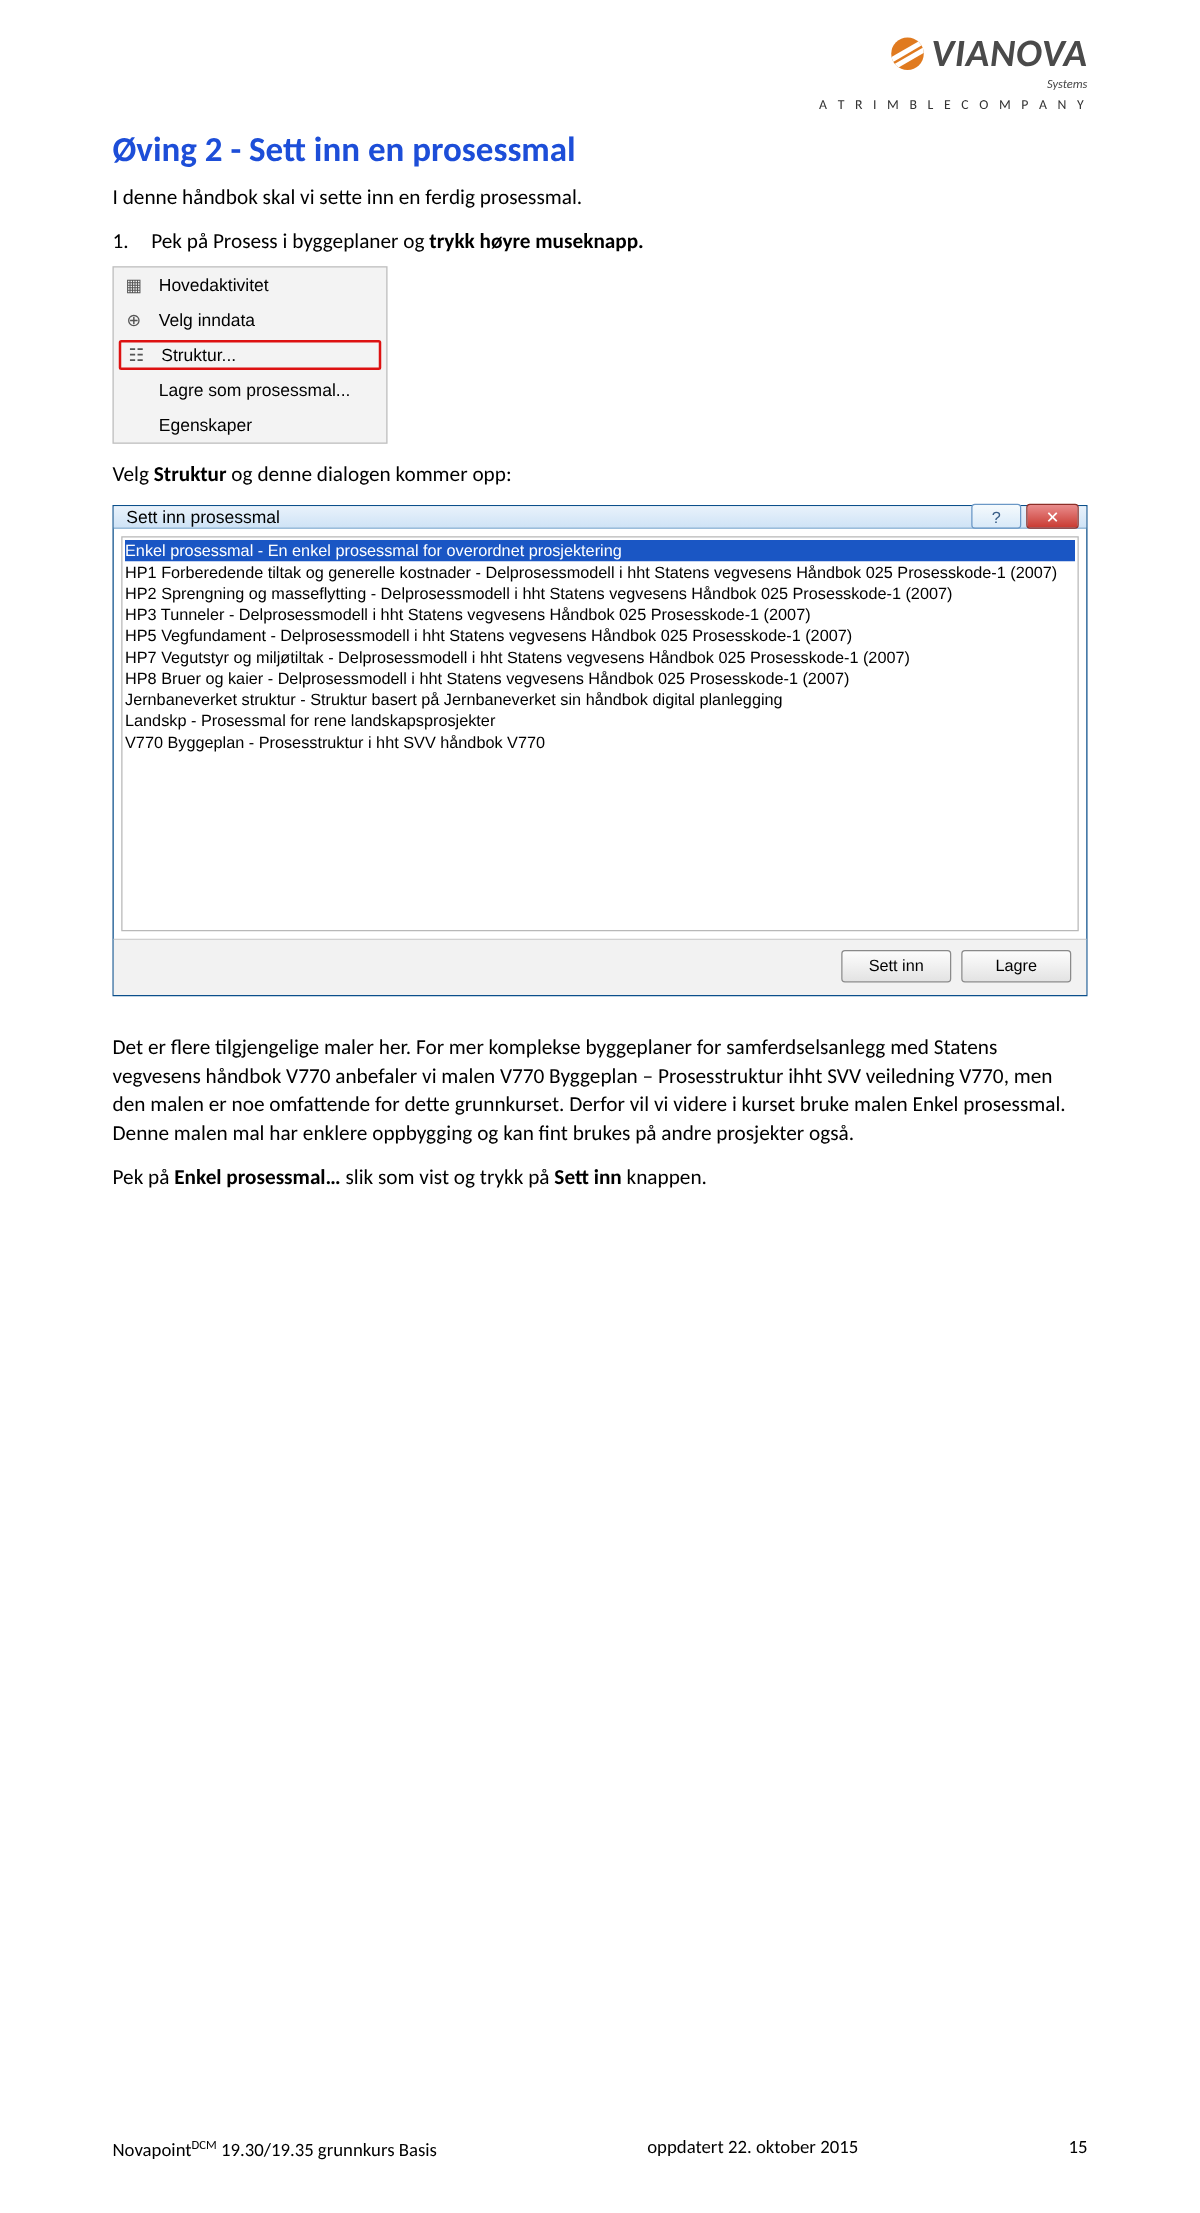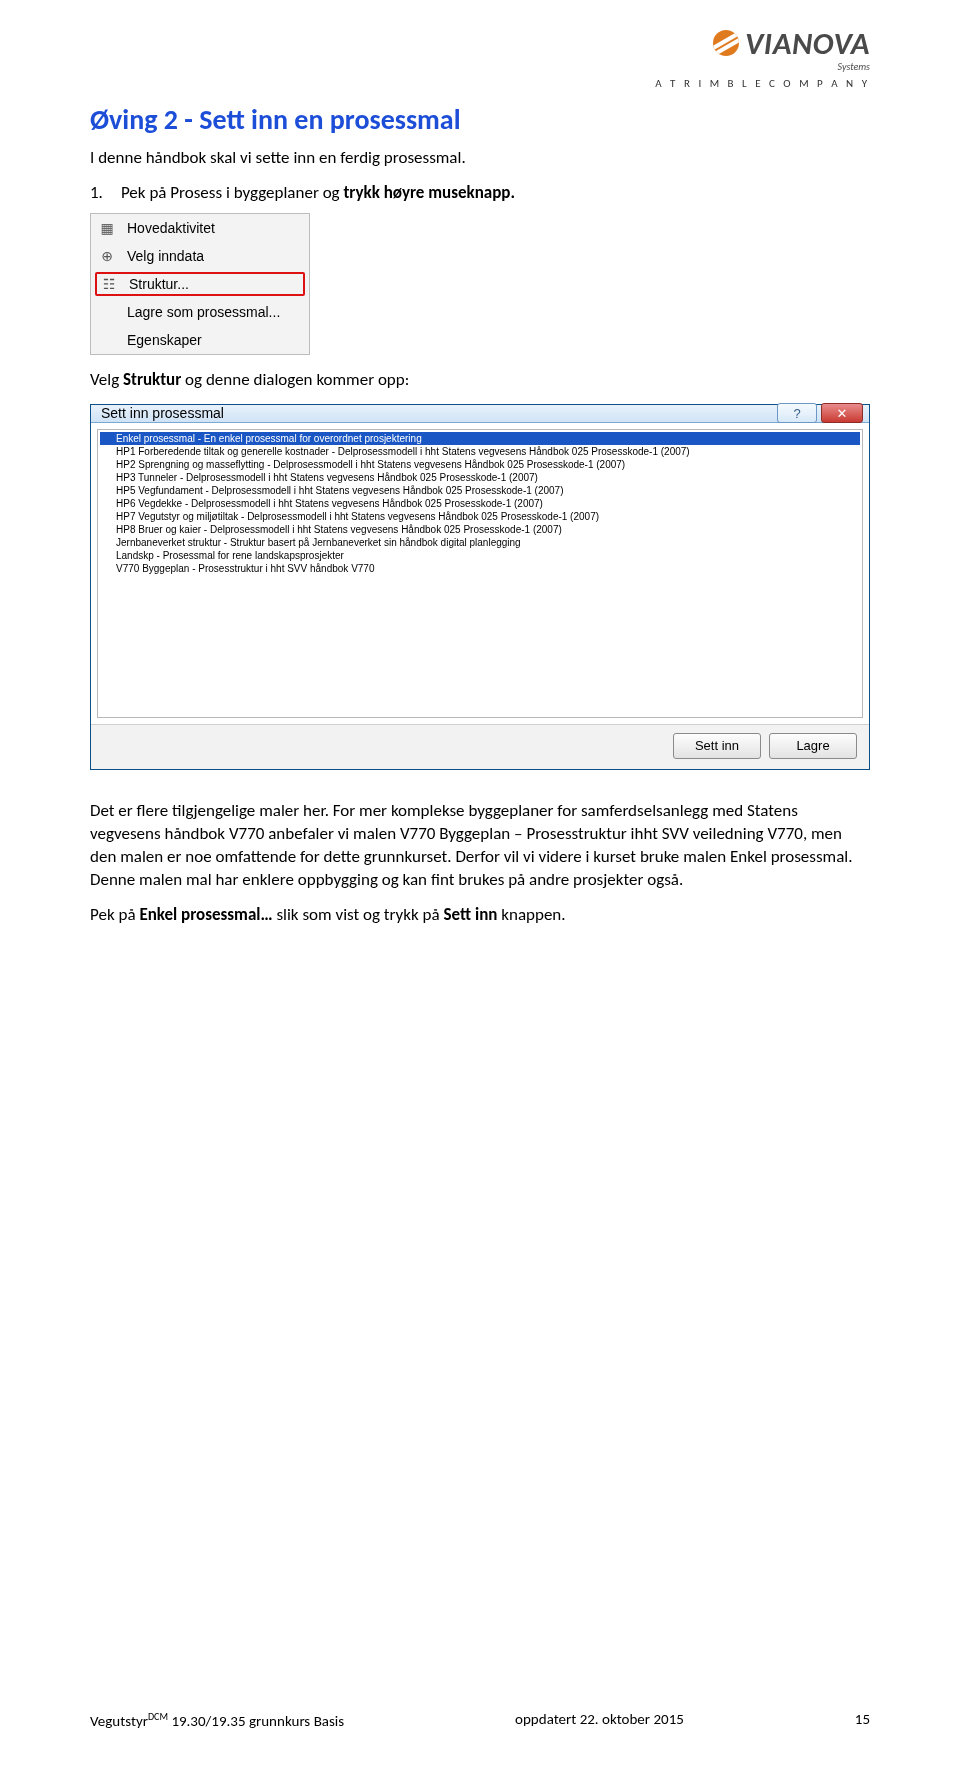--- a/index.html
+++ b/index.html
@@ -99,22 +99,22 @@
     color: #fff; border-color: #8c2e27;
     width: 42px;
   }
   .dialog-body {
     background: #fff;
     border: 1px solid #b8b8b8;
     margin: 6px;
     padding: 2px;
   }
   .dlg-row {
-    font-size: 10px;
-    padding: 1px 16px;
+    font-size: 13px;
+    padding: 1px 0;
     white-space: nowrap;
     overflow: hidden;
     color: #000;
   }
   .dlg-row.selected {
     background: #1a56c4;
     color: #fff;
   }
   .dlg-empty { height: 140px; }
   .dlg-buttons {
@@ -198,21 +198,20 @@
     <span class="t-title">Sett inn prosessmal</span>
     <span class="t-btn">?</span>
     <span class="t-btn t-close">✕</span>
   </div>
   <div class="dialog-body">
     <div class="dlg-row selected">Enkel prosessmal - En enkel prosessmal for overordnet prosjektering</div>
     <div class="dlg-row">HP1 Forberedende tiltak og generelle kostnader - Delprosessmodell i hht Statens vegvesens Håndbok 025 Prosesskode-1 (2007)</div>
     <div class="dlg-row">HP2 Sprengning og masseflytting - Delprosessmodell i hht Statens vegvesens Håndbok 025 Prosesskode-1 (2007)</div>
     <div class="dlg-row">HP3 Tunneler - Delprosessmodell i hht Statens vegvesens Håndbok 025 Prosesskode-1 (2007)</div>
     <div class="dlg-row">HP5 Vegfundament - Delprosessmodell i hht Statens vegvesens Håndbok 025 Prosesskode-1 (2007)</div>
-    <div class="dlg-row">HP6 Vegdekke - Delprosessmodell i hht Statens vegvesens Håndbok 025 Prosesskode-1 (2007)</div>
     <div class="dlg-row">HP7 Vegutstyr og miljøtiltak - Delprosessmodell i hht Statens vegvesens Håndbok 025 Prosesskode-1 (2007)</div>
     <div class="dlg-row">HP8 Bruer og kaier - Delprosessmodell i hht Statens vegvesens Håndbok 025 Prosesskode-1 (2007)</div>
     <div class="dlg-row">Jernbaneverket struktur - Struktur basert på Jernbaneverket sin håndbok digital planlegging</div>
     <div class="dlg-row">Landskp - Prosessmal for rene landskapsprosjekter</div>
     <div class="dlg-row">V770 Byggeplan - Prosesstruktur i hht SVV håndbok V770</div>
     <div class="dlg-empty"></div>
   </div>
   <div class="dlg-buttons">
     <div class="std-btn">Sett inn</div>
     <div class="std-btn">Lagre</div>
@@ -220,17 +219,17 @@
 </div>
 
 <p class="body-text">Det er flere tilgjengelige maler her. For mer komplekse byggeplaner for samferdselsanlegg med Statens vegvesens håndbok V770 anbefaler vi malen V770 Byggeplan – Prosesstruktur ihht SVV veiledning V770, men den malen er noe omfattende for dette grunnkurset. Derfor vil vi videre i kurset bruke malen Enkel prosessmal. Denne malen mal har enklere oppbygging og kan fint brukes på andre  prosjekter også.</p>
 
 <p class="body-text">
   <span>Pek på </span><b>Enkel prosessmal…</b><span> slik som vist og trykk på </span><b>Sett inn</b><span> knappen.</span>
 </p>
 
 <div class="footer">
   <span>
-    <span>Vegutstyr</span><span class="sup">DCM</span><span> 19.30/19.35 grunnkurs Basis</span>
+    <span>Novapoint</span><span class="sup">DCM</span><span> 19.30/19.35 grunnkurs Basis</span>
   </span>
   <span>oppdatert 22. oktober 2015</span>
   <span>15</span>
 </div>
 
 </body></html>

